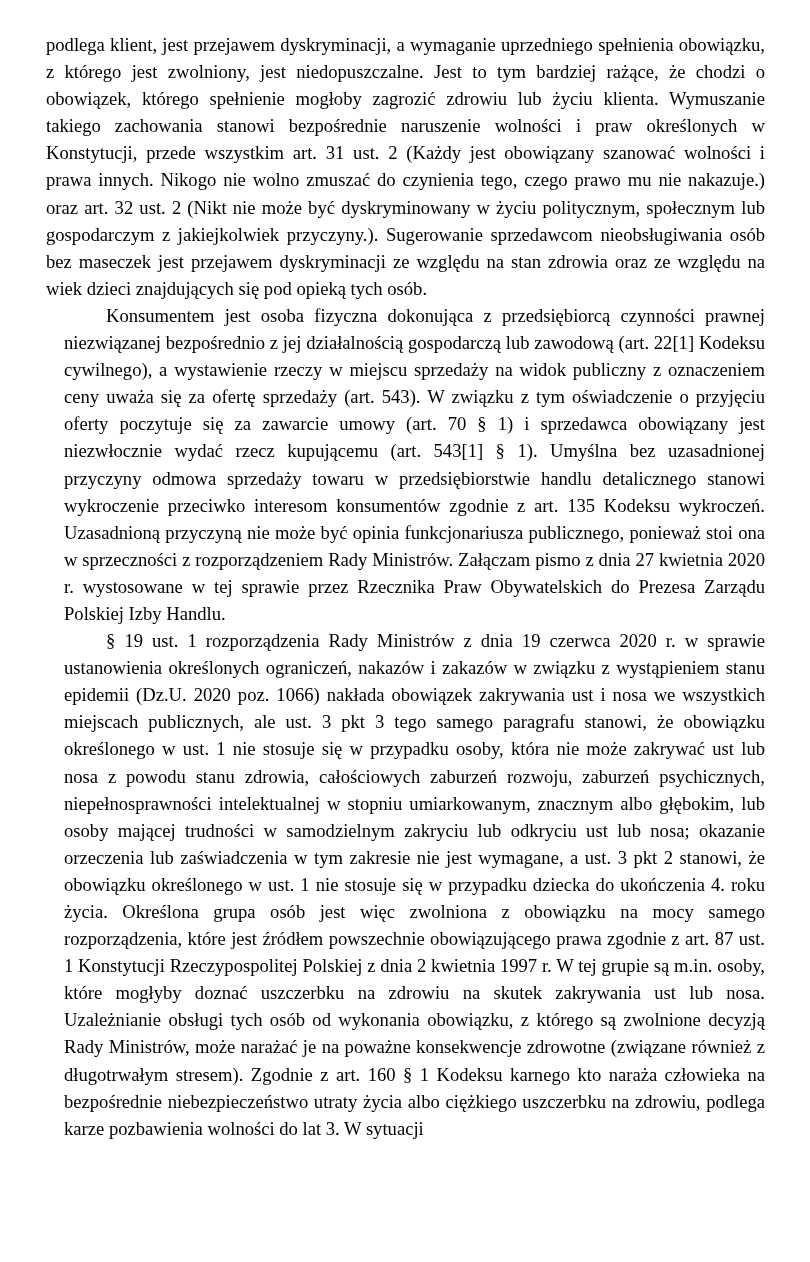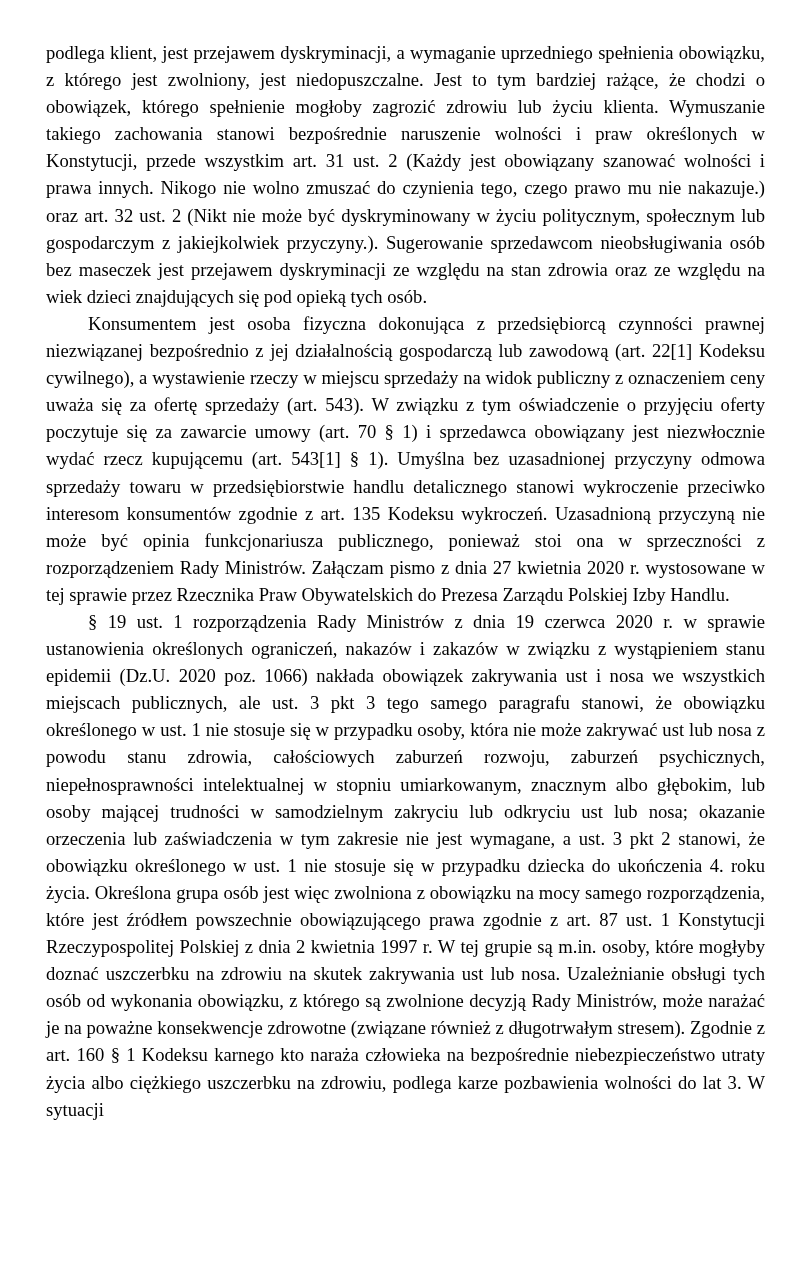--- a/index.html
+++ b/index.html
@@ -1,29 +1,29 @@
 <!DOCTYPE html>
 <html><head>
   <meta charset="utf-8">
   <style>
     html, body { margin: 0; padding: 0; background: #ffffff; }
     body { width: 810px; height: 1262px; overflow: hidden; position: relative; }
     .page {
       position: absolute;
       left: 46px;
-      top: 39px;
+      top: 31px;
       width: 719px;
       font-family: "Liberation Serif", serif;
       font-size: 18.6px;
       line-height: 27.1px;
       color: #000000;
       text-align: justify;
     }
     .para { margin: 0; }
-    .para.indent { text-indent: 42px; }
+    .para.indent { text-indent: 42px; margin-left: 18px; }
   </style>
 </head>
 <body>
 
 <div class="page">
   <p class="para">podlega klient, jest przejawem dyskryminacji, a wymaganie uprzedniego spełnienia obowiązku, z którego jest zwolniony, jest niedopuszczalne. Jest to tym bardziej rażące, że chodzi o obowiązek, którego spełnienie mogłoby zagrozić zdrowiu lub życiu klienta. Wymuszanie takiego zachowania stanowi bezpośrednie naruszenie wolności i praw określonych w Konstytucji, przede wszystkim art. 31 ust. 2 (Każdy jest obowiązany szanować wolności i prawa innych. Nikogo nie wolno zmuszać do czynienia tego, czego prawo mu nie nakazuje.) oraz art. 32 ust. 2 (Nikt nie może być dyskryminowany w życiu politycznym, społecznym lub gospodarczym z jakiejkolwiek przyczyny.). Sugerowanie sprzedawcom nieobsługiwania osób bez maseczek jest przejawem dyskryminacji ze względu na stan zdrowia oraz ze względu na wiek dzieci znajdujących się pod opieką tych osób.</p>
   <p class="para indent">Konsumentem jest osoba fizyczna dokonująca z przedsiębiorcą czynności prawnej niezwiązanej bezpośrednio z jej działalnością gospodarczą lub zawodową (art. 22[1] Kodeksu cywilnego), a wystawienie rzeczy w miejscu sprzedaży na widok publiczny z oznaczeniem ceny uważa się za ofertę sprzedaży (art. 543). W związku z tym oświadczenie o przyjęciu oferty poczytuje się za zawarcie umowy (art. 70 § 1) i sprzedawca obowiązany jest niezwłocznie wydać rzecz kupującemu (art. 543[1] § 1). Umyślna bez uzasadnionej przyczyny odmowa sprzedaży towaru w przedsiębiorstwie handlu detalicznego stanowi wykroczenie przeciwko interesom konsumentów zgodnie z art. 135 Kodeksu wykroczeń. Uzasadnioną przyczyną nie może być opinia funkcjonariusza publicznego, ponieważ stoi ona w sprzeczności z rozporządzeniem Rady Ministrów. Załączam pismo z dnia 27 kwietnia 2020 r. wystosowane w tej sprawie przez Rzecznika Praw Obywatelskich do Prezesa Zarządu Polskiej Izby Handlu.</p>
   <p class="para indent">§ 19 ust. 1 rozporządzenia Rady Ministrów z dnia 19 czerwca 2020 r. w sprawie ustanowienia określonych ograniczeń, nakazów i zakazów w związku z wystąpieniem stanu epidemii (Dz.U. 2020 poz. 1066) nakłada obowiązek zakrywania ust i nosa we wszystkich miejscach publicznych, ale ust. 3 pkt 3 tego samego paragrafu stanowi, że obowiązku określonego w ust. 1 nie stosuje się w przypadku osoby, która nie może zakrywać ust lub nosa z powodu stanu zdrowia, całościowych zaburzeń rozwoju, zaburzeń psychicznych, niepełnosprawności intelektualnej w stopniu umiarkowanym, znacznym albo głębokim, lub osoby mającej trudności w samodzielnym zakryciu lub odkryciu ust lub nosa; okazanie orzeczenia lub zaświadczenia w tym zakresie nie jest wymagane, a ust. 3 pkt 2 stanowi, że obowiązku określonego w ust. 1 nie stosuje się w przypadku dziecka do ukończenia 4. roku życia. Określona grupa osób jest więc zwolniona z obowiązku na mocy samego rozporządzenia, które jest źródłem powszechnie obowiązującego prawa zgodnie z art. 87 ust. 1 Konstytucji Rzeczypospolitej Polskiej z dnia 2 kwietnia 1997 r. W tej grupie są m.in. osoby, które mogłyby doznać uszczerbku na zdrowiu na skutek zakrywania ust lub nosa. Uzależnianie obsługi tych osób od wykonania obowiązku, z którego są zwolnione decyzją Rady Ministrów, może narażać je na poważne konsekwencje zdrowotne (związane również z długotrwałym stresem). Zgodnie z art. 160 § 1 Kodeksu karnego kto naraża człowieka na bezpośrednie niebezpieczeństwo utraty życia albo ciężkiego uszczerbku na zdrowiu, podlega karze pozbawienia wolności do lat 3. W sytuacji</p>
 </div>
 

